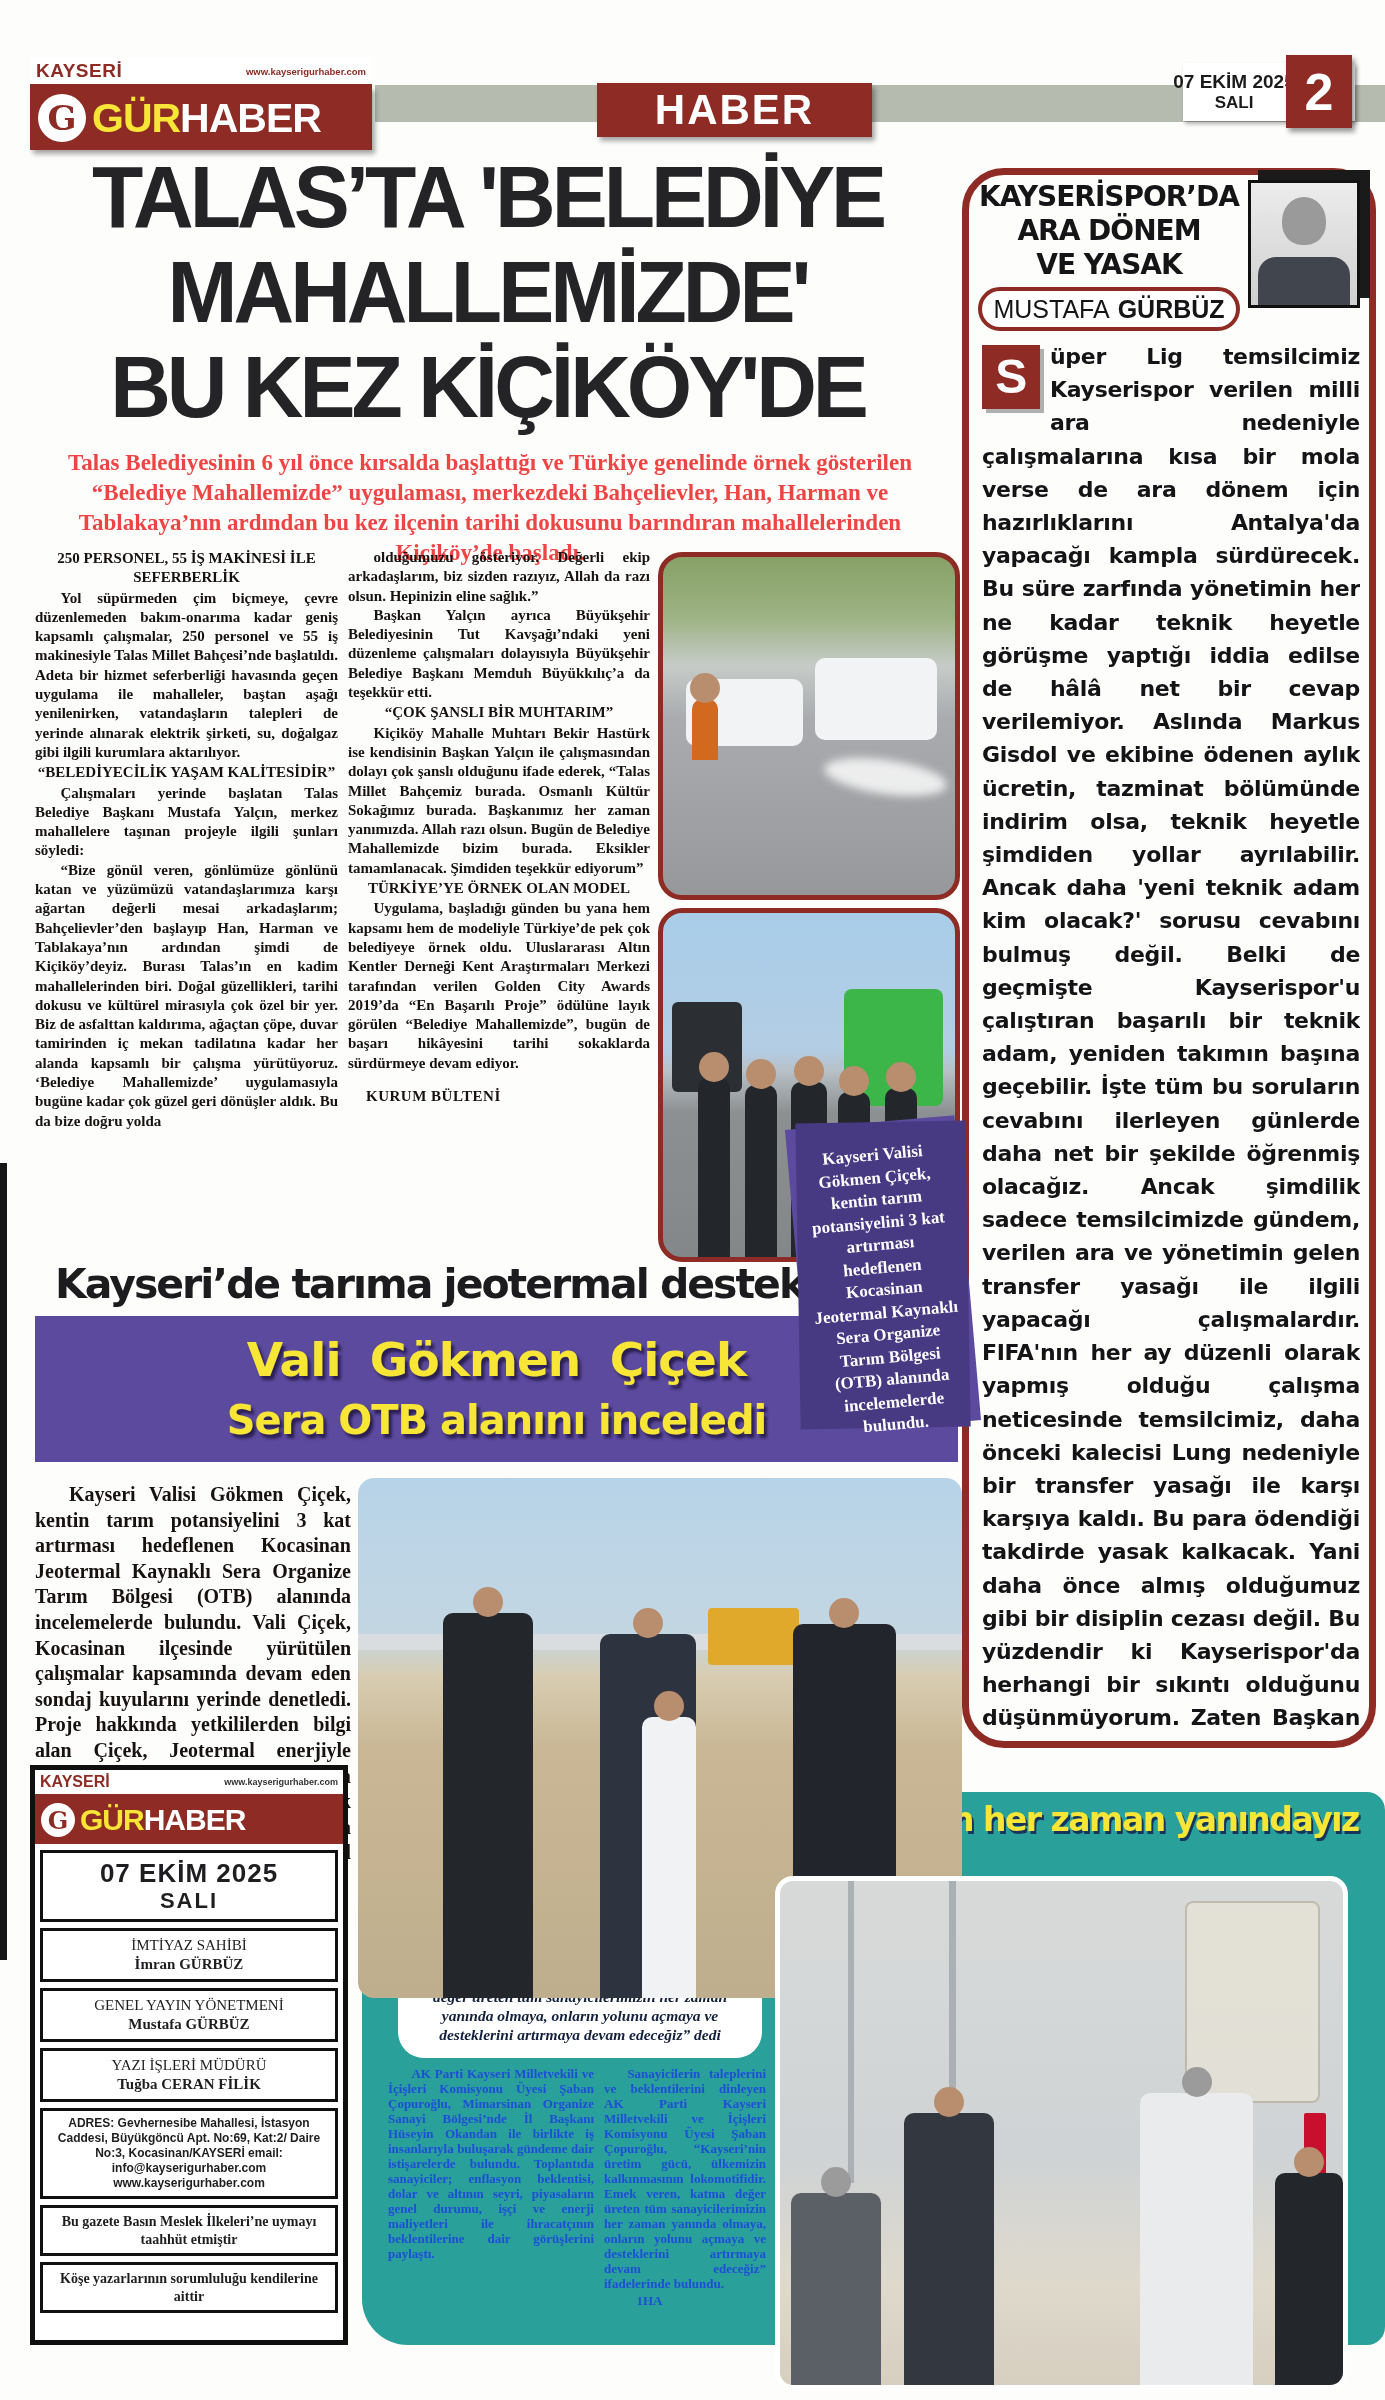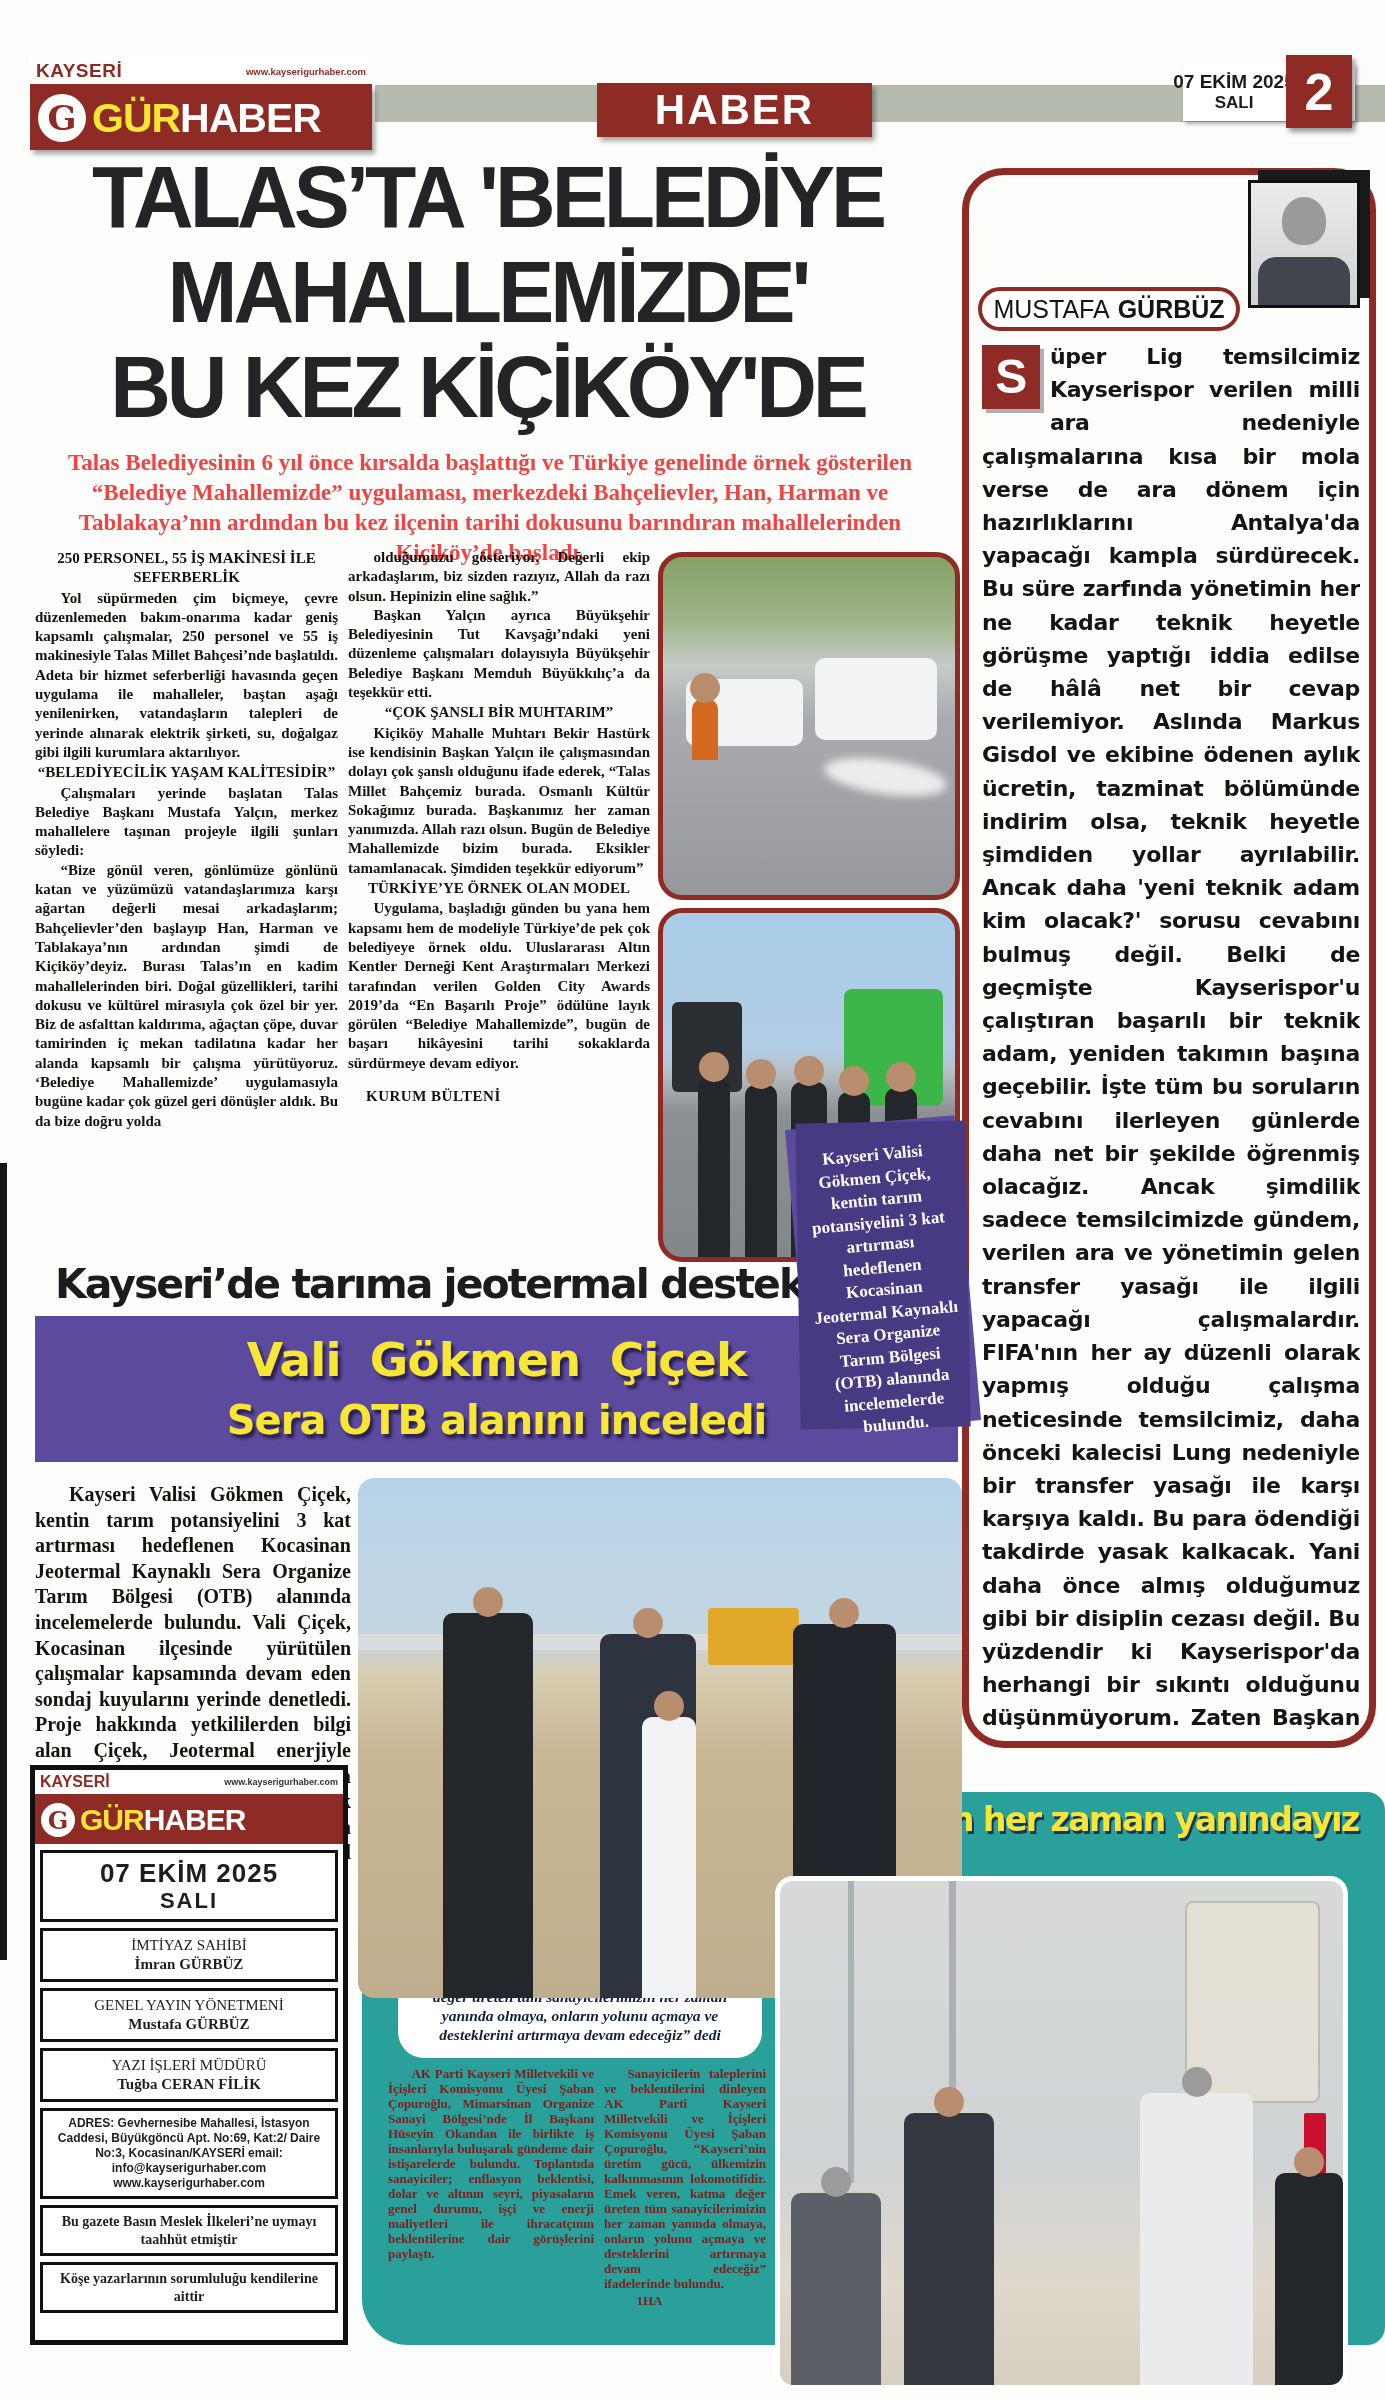--- a/index.html
+++ b/index.html
@@ -116,21 +116,21 @@
            font-weight:800;font-size:48px;display:flex;align-items:center;justify-content:center;
            margin:5px 10px 2px 0;box-shadow:4px 4px 0 rgba(0,0,0,.3);}
   
   .teal-box{position:absolute;left:362px;top:1792px;width:1023px;height:553px;background:var(--teal);
             border-radius:18px 18px 18px 46px;}
   .teal-head{position:absolute;left:372px;top:1800px;width:1005px;text-align:center;white-space:nowrap;
              font-family:"DejaVu Sans",sans-serif;font-weight:800;font-size:33px;letter-spacing:-1.5px;
              color:var(--yellow);text-shadow:2px 3px 0 var(--navy);}
   .quote-box{position:absolute;left:398px;top:1878px;width:364px;height:180px;background:#fff;border-radius:26px;
              padding:14px 18px;text-align:center;font-style:italic;font-weight:bold;font-size:15.5px;line-height:19px;color:#13203c;overflow:hidden;}
-  .tcol{position:absolute;top:2066px;height:276px;overflow:hidden;color:#7f1d1d;font-weight:bold;
+  .tcol{position:absolute;top:2066px;height:276px;overflow:hidden;color:#1d4ed8;font-weight:bold;
         font-size:13px;line-height:15px;text-align:justify;}
   #tcol1{left:388px;width:206px;}
   #tcol2{left:604px;width:162px;}
   .tcol .blk-para{text-indent:1.8em;}
   .flag{position:absolute;background:#c8102e;border-radius:2px;}
   .windowline{position:absolute;background:#aab0b4;}
   .mapblob{position:absolute;border-radius:8px;opacity:.8;}
 </style>
 </head>
 <body>
@@ -257,20 +257,25 @@
     </div>
     <div class="m-box">
       <div class="m-note">Bu gazete Basın Meslek İlkeleri’ne uymayı taahhüt etmiştir</div>
     </div>
     <div class="m-box">
       <div class="m-note">Köşe yazarlarının sorumluluğu kendilerine aittir</div>
     </div>
   </div>
 
   <div class="sport-box"></div>
+  <div class="sport-title">
+    <div>KAYSERİSPOR’DA</div>
+    <div>ARA DÖNEM</div>
+    <div>VE YASAK</div>
+  </div>
   <div class="author-photo">
     <div class="head"></div>
     <div class="body"></div>
   </div>
   <div class="author-pill">
     <span class="fn">MUSTAFA</span>
     <span class="ln">GÜRBÜZ</span>
   </div>
   <div class="sport-text">
     <span class="dropcap">S</span><span>üper Lig temsilcimiz Kayserispor verilen milli ara nedeniyle çalışmalarına kısa bir mola verse de ara dönem için hazırlıklarını Antalya'da yapacağı kampla sürdürecek. Bu süre zarfında yönetimin her ne kadar teknik heyetle görüşme yaptığı iddia edilse de hâlâ net bir cevap verilemiyor. Aslında Markus Gisdol ve ekibine ödenen aylık ücretin, tazminat bölümünde indirim olsa, teknik heyetle şimdiden yollar ayrılabilir. Ancak daha 'yeni teknik adam kim olacak?' sorusu cevabını bulmuş değil. Belki de geçmişte Kayserispor'u çalıştıran başarılı bir teknik adam, yeniden takımın başına geçebilir. İşte tüm bu soruların cevabını ilerleyen günlerde daha net bir şekilde öğrenmiş olacağız. Ancak şimdilik sadece temsilcimizde gündem, verilen ara ve yönetimin gelen transfer yasağı ile ilgili yapacağı çalışmalardır. FIFA'nın her ay düzenli olarak yapmış olduğu çalışma neticesinde temsilcimiz, daha önceki kalecisi Lung nedeniyle bir transfer yasağı ile karşı karşıya kaldı. Bu para ödendiği takdirde yasak kalkacak. Yani daha önce almış olduğumuz gibi bir disiplin cezası değil. Bu yüzdendir ki Kayserispor'da herhangi bir sıkıntı olduğunu düşünmüyorum. Zaten Başkan Nurettin Açıkalın da bu konuyla ilgili açıklamada bulundu. Kısaca yapacağı çalışmayı da paylaştı. Buradan çıkacak sonuç temsilcimizin ara dönemde yapacağı çalışmalarla lige daha iyi başlayacağıdır, buna inancım tam.</span>

